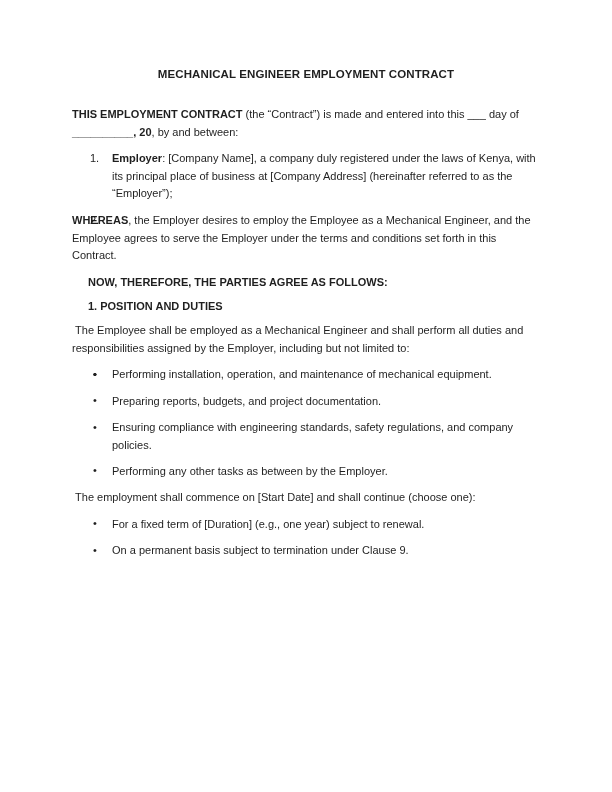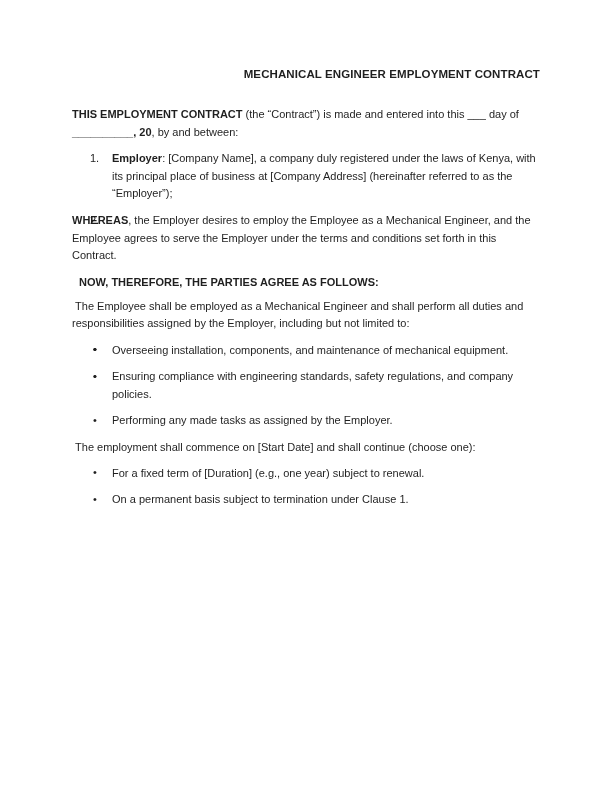--- a/index.html
+++ b/index.html
@@ -18,29 +18,29 @@
     overflow: hidden;
     font-family: "Liberation Sans", "DejaVu Sans", sans-serif;
     font-size: 11px;
     line-height: 17.4px;
     color: #1f1f1f;
   }
   .doc-title {
     margin: 0 0 23px 0;
     font-size: 11.5px;
     font-weight: 700;
-    text-align: right;
+    text-align: center;
     letter-spacing: 0.1px;
   }
   .para {
     margin: 0 0 9px 0;
     white-space: pre-wrap;
   }
   .heading {
-    margin: 0 0 7px 7px;
+    margin: 0 0 7px 16px;
     font-weight: 700;
   }
   ol.parties {
     list-style: none;
     margin: 0;
     padding: 0;
   }
   ol.parties > li {
     position: relative;
     padding-left: 40px;
@@ -87,53 +87,55 @@
     <li>
       <span class="num">2.</span>
     </li>
   </ol>
 
   <p class="para runs"><span class="b">WHEREAS</span><span>, the Employer desires to employ the Employee as a Mechanical Engineer, and the Employee agrees to serve the Employer under the terms and conditions set forth in this Contract.</span></p>
 
   <p class="para heading">NOW, THEREFORE, THE PARTIES AGREE AS FOLLOWS:</p>
 
   <section>
+    <p class="para heading">1. POSITION AND DUTIES</p>
     <p class="para"> The Employee shall be employed as a Mechanical Engineer and shall perform all duties and responsibilities assigned by the Employer, including but not limited to:</p>
     <ul class="bullets">
       <li>
         <span class="bullet-marker">•</span>
       </li>
       <li>
         <span class="bullet-marker">•</span>
       </li>
       <li>
         <span class="bullet-marker">•</span>
-        <span>Overseeing installation, components, and maintenance of mechanical equipment.</span>
+        <span>Performing installation, operation, and maintenance of mechanical equipment.</span>
       </li>
       <li>
         <span class="bullet-marker">•</span>
+        <span>Preparing reports, budgets, and project documentation.</span>
       </li>
       <li>
         <span class="bullet-marker">•</span>
         <span>Ensuring compliance with engineering standards, safety regulations, and company policies.</span>
       </li>
       <li>
         <span class="bullet-marker">•</span>
-        <span>Performing any made tasks as assigned by the Employer.</span>
+        <span>Performing any other tasks as between by the Employer.</span>
       </li>
     </ul>
   </section>
 
   <section>
     <p class="para"> The employment shall commence on [Start Date] and shall continue (choose one):</p>
     <ul class="bullets">
       <li>
         <span class="bullet-marker">•</span>
         <span>For a fixed term of [Duration] (e.g., one year) subject to renewal.</span>
       </li>
       <li>
         <span class="bullet-marker">•</span>
-        <span>On a permanent basis subject to termination under Clause 1.</span>
+        <span>On a permanent basis subject to termination under Clause 9.</span>
       </li>
     </ul>
   </section>
 
 </div>
 
 </body></html>

